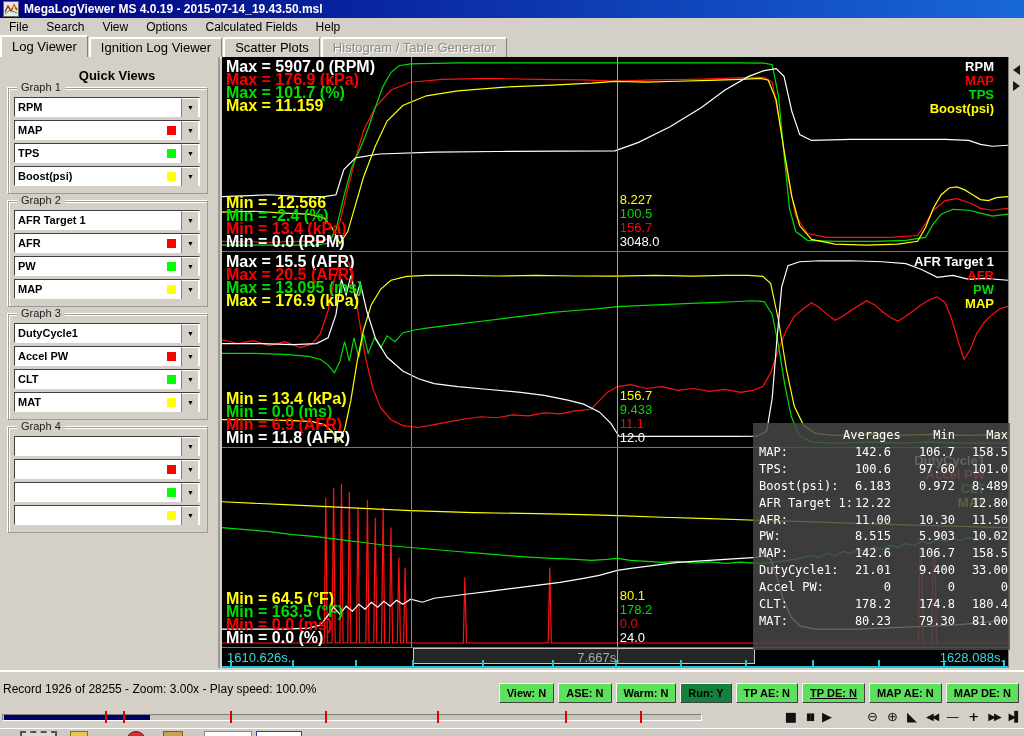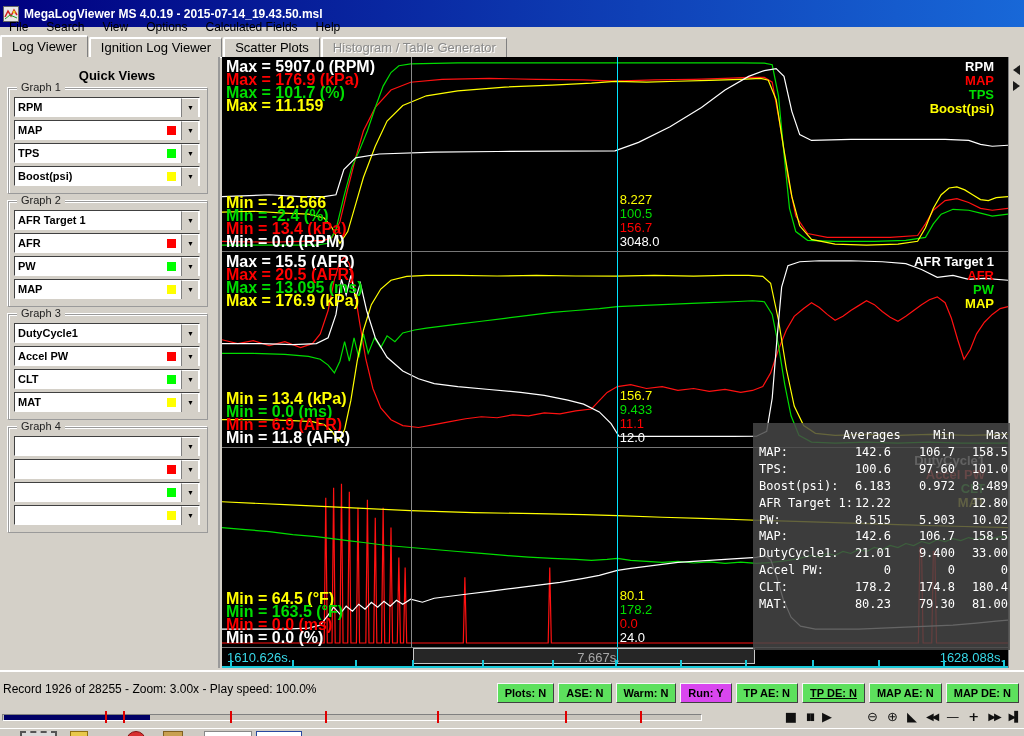--- a/index.html
+++ b/index.html
@@ -1,18 +1,18 @@
 <!DOCTYPE html>
 <html><head>
 <meta charset="utf-8">
 <style>
   html,body{margin:0;padding:0;background:#555;}
   .app{position:relative;width:1024px;height:736px;background:#d4d0c8;font-family:"Liberation Sans",sans-serif;overflow:hidden;-webkit-font-smoothing:none;}
   
-  .titlebar{position:absolute;left:0;top:0;width:1024px;height:27px;background:linear-gradient(90deg,#000080,#1868d8);display:flex;align-items:center;padding-left:3px;box-sizing:border-box;}
+  .titlebar{position:absolute;left:0;top:0;width:1024px;height:18px;background:linear-gradient(90deg,#000080,#1868d8);display:flex;align-items:center;padding-left:3px;box-sizing:border-box;}
   .titlebar .ttl{color:#fff;font-weight:bold;font-size:12px;margin-left:5px;white-space:nowrap;}
   .appicon{width:14px;height:14px;background:#e8e8e8;border:1px solid #666;display:inline-block;}
   
   .menubar{position:absolute;left:0;top:18px;width:1024px;height:18px;display:flex;align-items:center;font-size:12px;color:#000;}
   .menuitem{padding:0 9px;}
   
   .tabbar{position:absolute;left:0;top:36px;width:1024px;height:21px;display:flex;align-items:flex-end;border-bottom:1px solid #fff;}
   .tab{height:18px;line-height:18px;padding:0 10px;font-size:13px;background:#d4d0c8;border:1px solid #808080;border-bottom:none;border-top:2px solid #fff;border-left:2px solid #fff;margin-right:1px;border-radius:2px 2px 0 0;color:#000;}
   .tab.active{height:20px;line-height:20px;font-weight:normal;}
   .tab.disabled{color:#8a8a8a;text-shadow:1px 1px 0 #fff;}
@@ -383,20 +383,26 @@
         <span class="r">0.972</span>
         <span class="r">8.489</span>
       </div>
     <div class="srow">
         <span>AFR Target 1:</span>
         <span class="r">12.22</span>
         <span class="r"></span>
         <span class="r">12.80</span>
       </div>
     <div class="srow">
+        <span>AFR:</span>
+        <span class="r">11.00</span>
+        <span class="r">10.30</span>
+        <span class="r">11.50</span>
+      </div>
+    <div class="srow">
         <span>PW:</span>
         <span class="r">8.515</span>
         <span class="r">5.903</span>
         <span class="r">10.02</span>
       </div>
     <div class="srow">
         <span>MAP:</span>
         <span class="r">142.6</span>
         <span class="r">106.7</span>
         <span class="r">158.5</span>
@@ -428,24 +434,24 @@
   </div>
 
   <div class="vsplit">
     <div class="tri-l" style="top:8px"></div>
     <div class="tri-r" style="top:24px"></div>
   </div>
 
   <div class="statusrow">
     <span class="rectext">Record 1926 of 28255 - Zoom: 3.00x - Play speed: 100.0%</span>
     <div class="indicators">
-      <span class="ind" style="background: rgb(93, 224, 93);">Plots: N</span>
+      <span class="ind" style="background: rgb(93, 224, 93);">View: N</span>
       <span class="ind" style="background: rgb(93, 224, 93);">ASE: N</span>
       <span class="ind" style="background: rgb(93, 224, 93);">Warm: N</span>
-      <span class="ind" style="background: #d946ef;">Run: Y</span>
+      <span class="ind" style="background: #15803d;">Run: Y</span>
       <span class="ind" style="background: rgb(93, 224, 93);">TP AE: N</span>
       <span class="ind" style="background: rgb(93, 224, 93); text-decoration: underline;">TP DE: N</span>
       <span class="ind" style="background: rgb(93, 224, 93);">MAP AE: N</span>
       <span class="ind" style="background: rgb(93, 224, 93);">MAP DE: N</span>
     </div>
   </div>
 
   <div class="playrow">
     <div class="slidertrack">
       <div class="sliderfill"></div>

